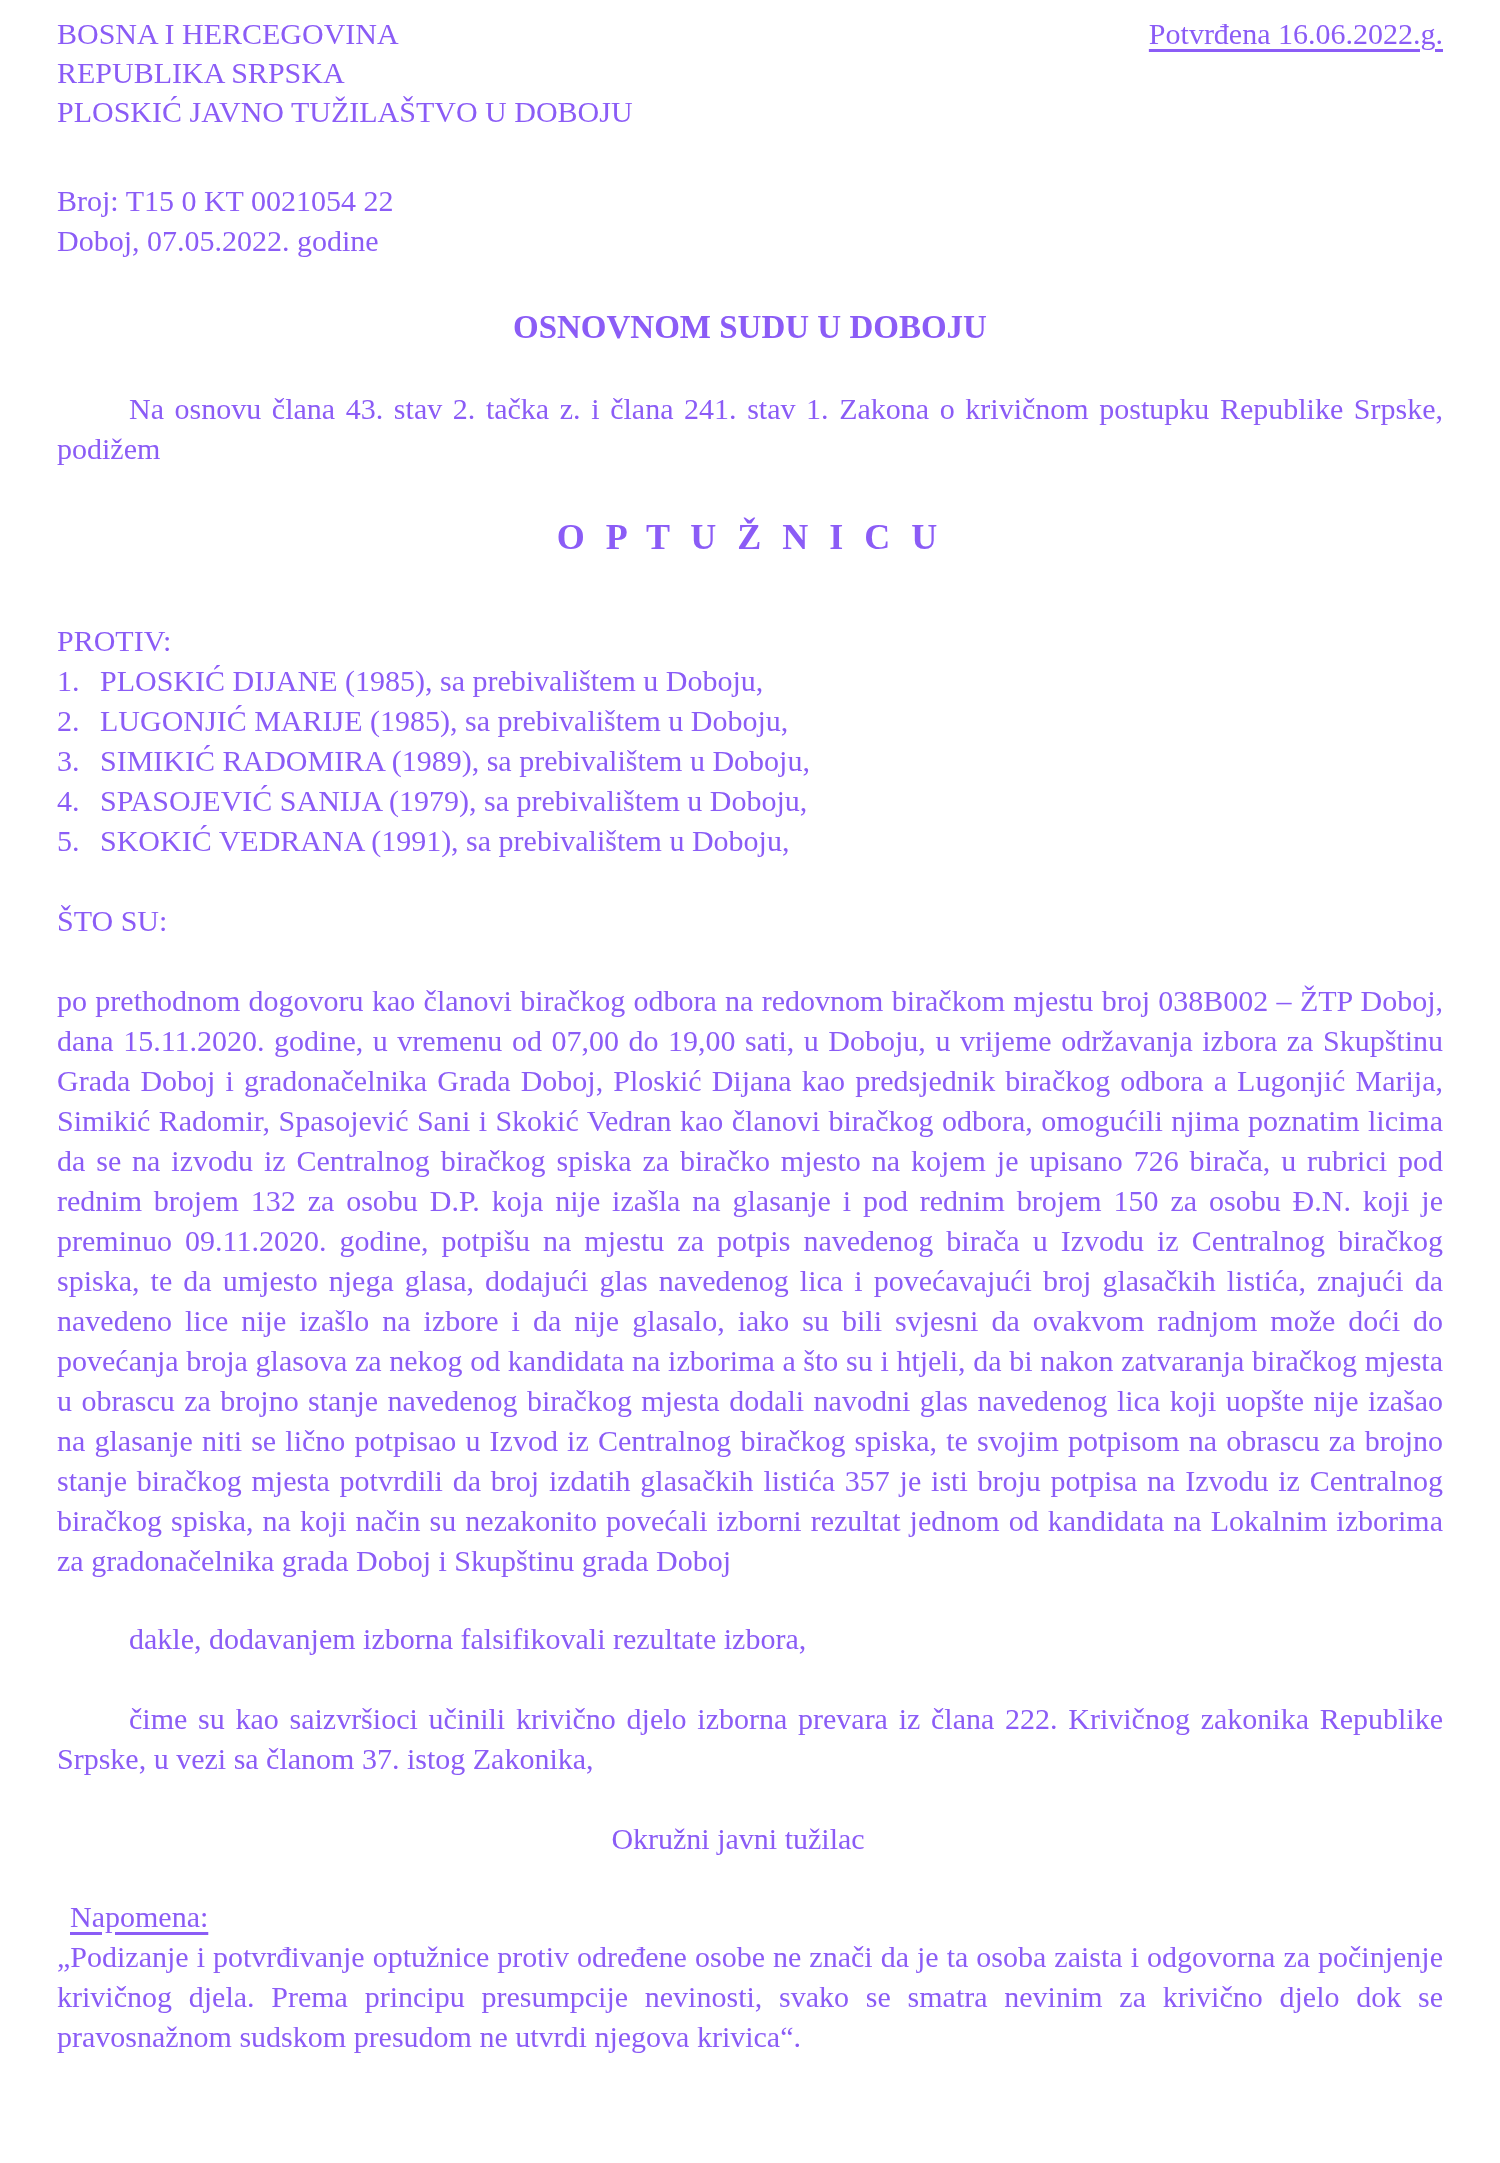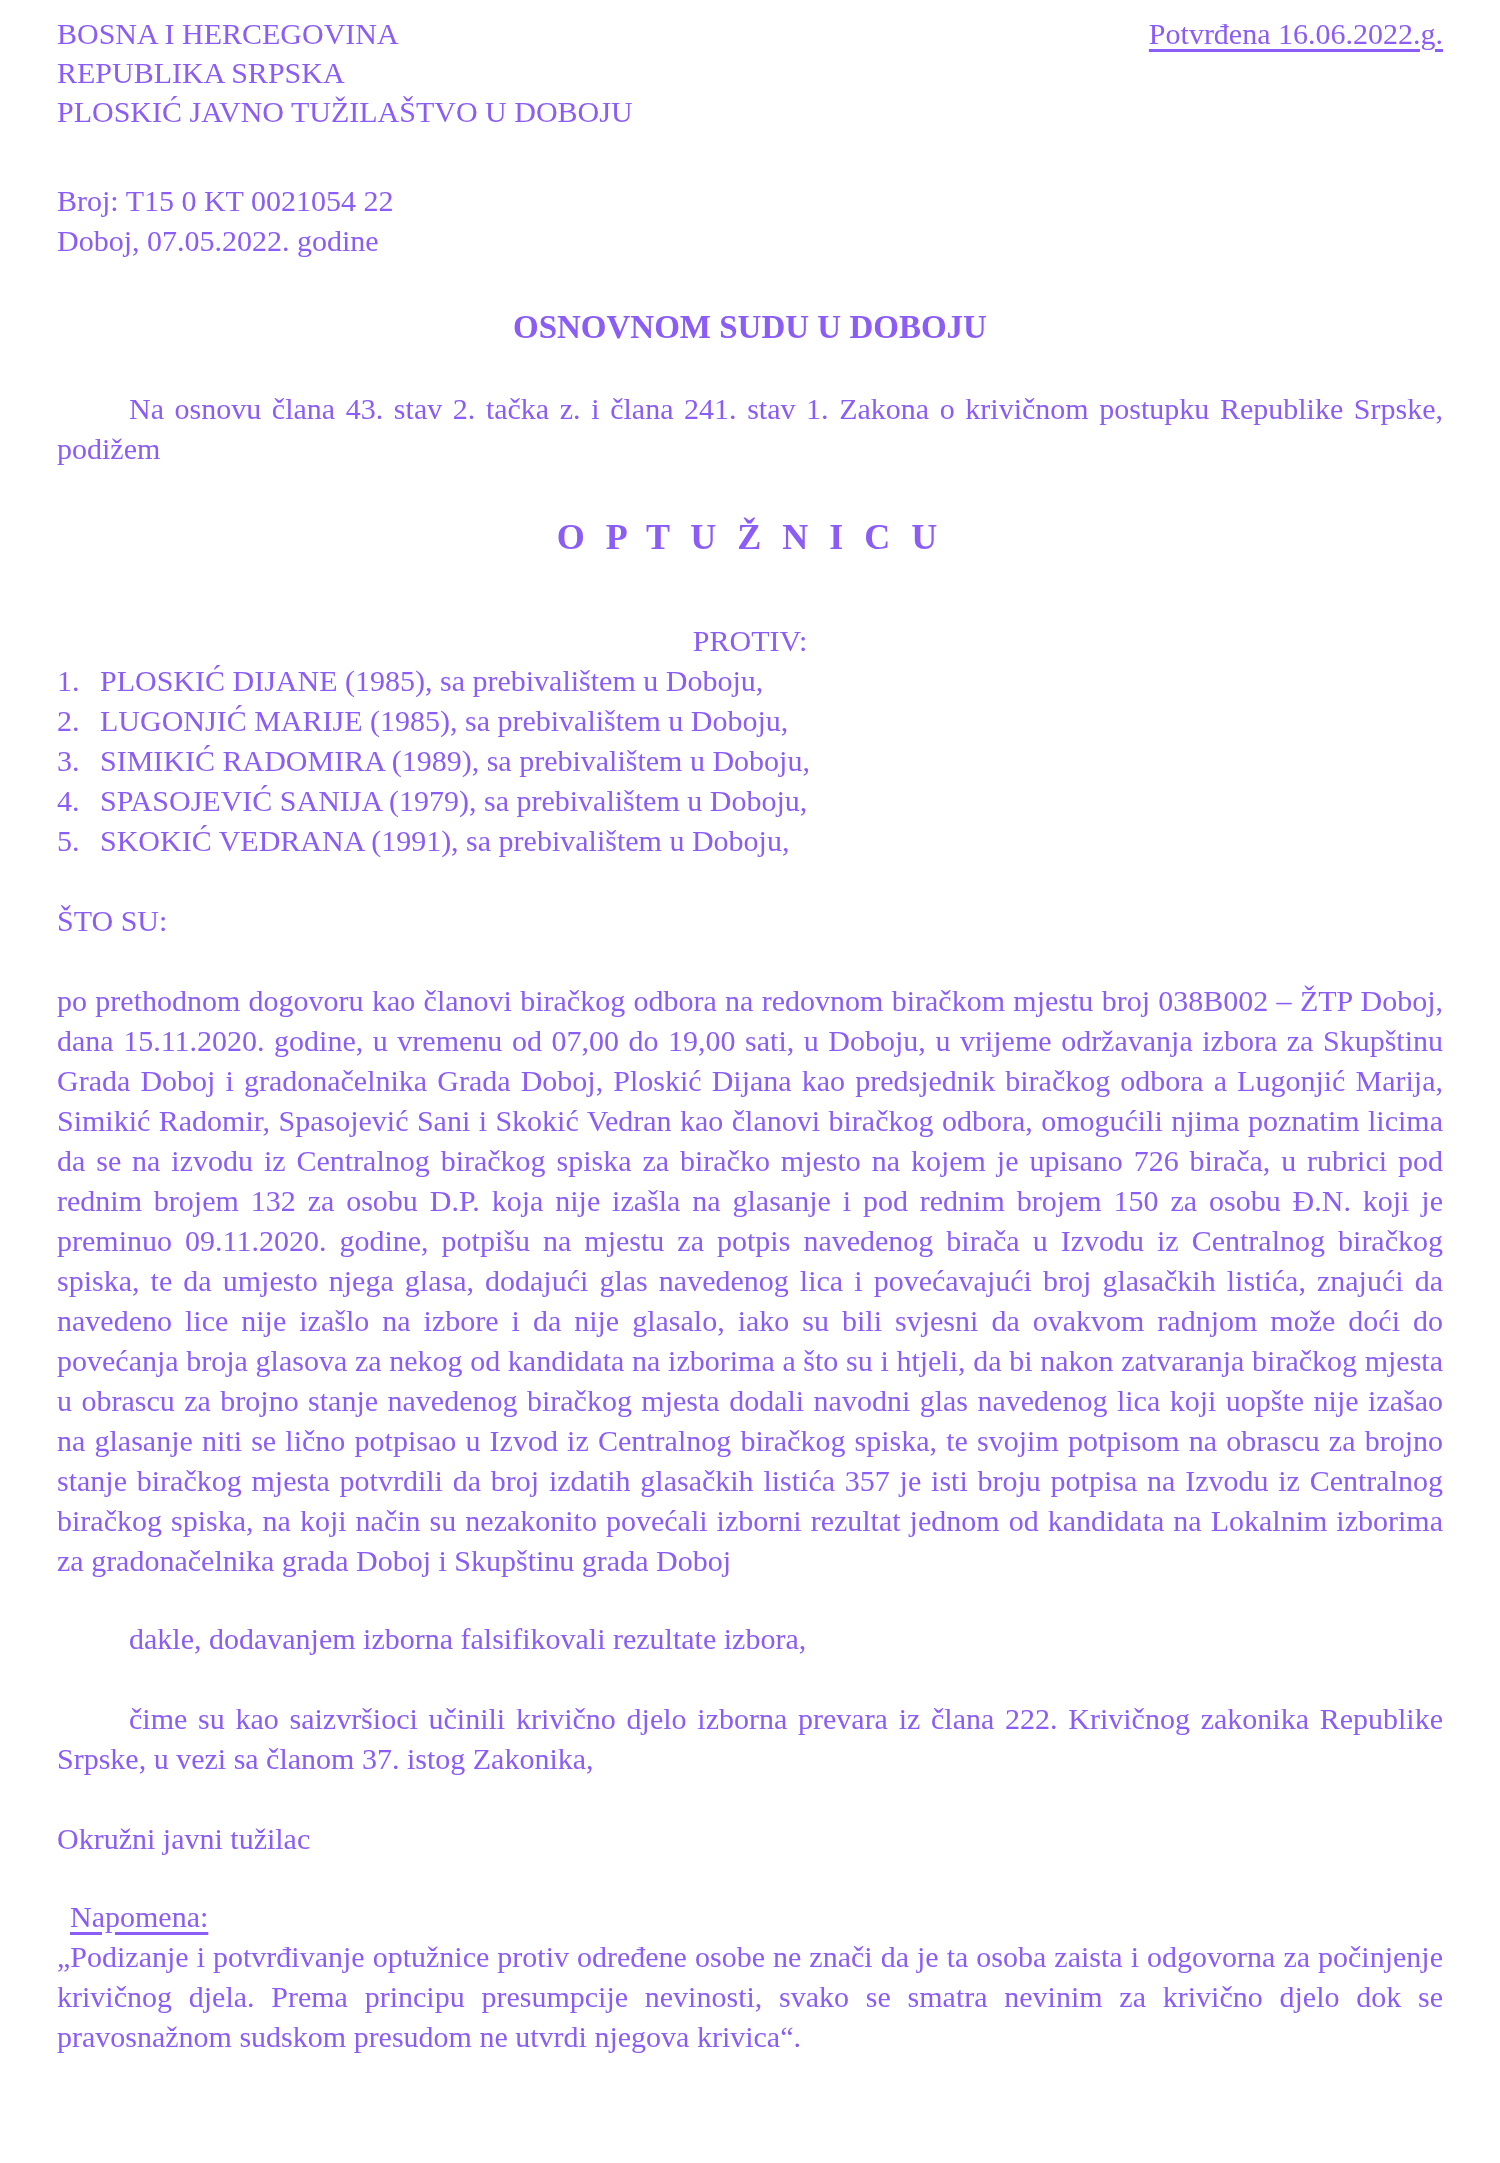--- a/index.html
+++ b/index.html
@@ -52,21 +52,21 @@
   .doc-title {
     margin-top: 44px;
     text-align: center;
     font-weight: bold;
     font-size: 36px;
     line-height: 48px;
     letter-spacing: 6px;
     white-space: nowrap;
   }
 
-  .against-label { margin-top: 60px; text-align: center; }
+  .against-label { margin-top: 60px; }
 
   .defendants { margin-top: 0; list-style: none; }
   .defendant-row { display: flex; }
   .def-num { width: 43px; flex: 0 0 43px; }
   .def-text { flex: 1; }
 
   .what-label { margin-top: 40px; }
 
   .statement {
     margin-top: 40px;
@@ -79,21 +79,21 @@
   }
 
   .conclusion-law {
     margin-top: 40px;
     text-align: justify;
     text-indent: 72px;
   }
 
   .signature {
     margin-top: 40px;
-    text-align: left;
+    text-align: center;
     padding-right: 24px;
   }
 
   .note-block { margin-top: 38px; }
   .note-label {
     display: inline-block;
     margin-left: 13px;
     font-weight: normal;
     text-decoration: underline;
     text-underline-offset: 5px;

